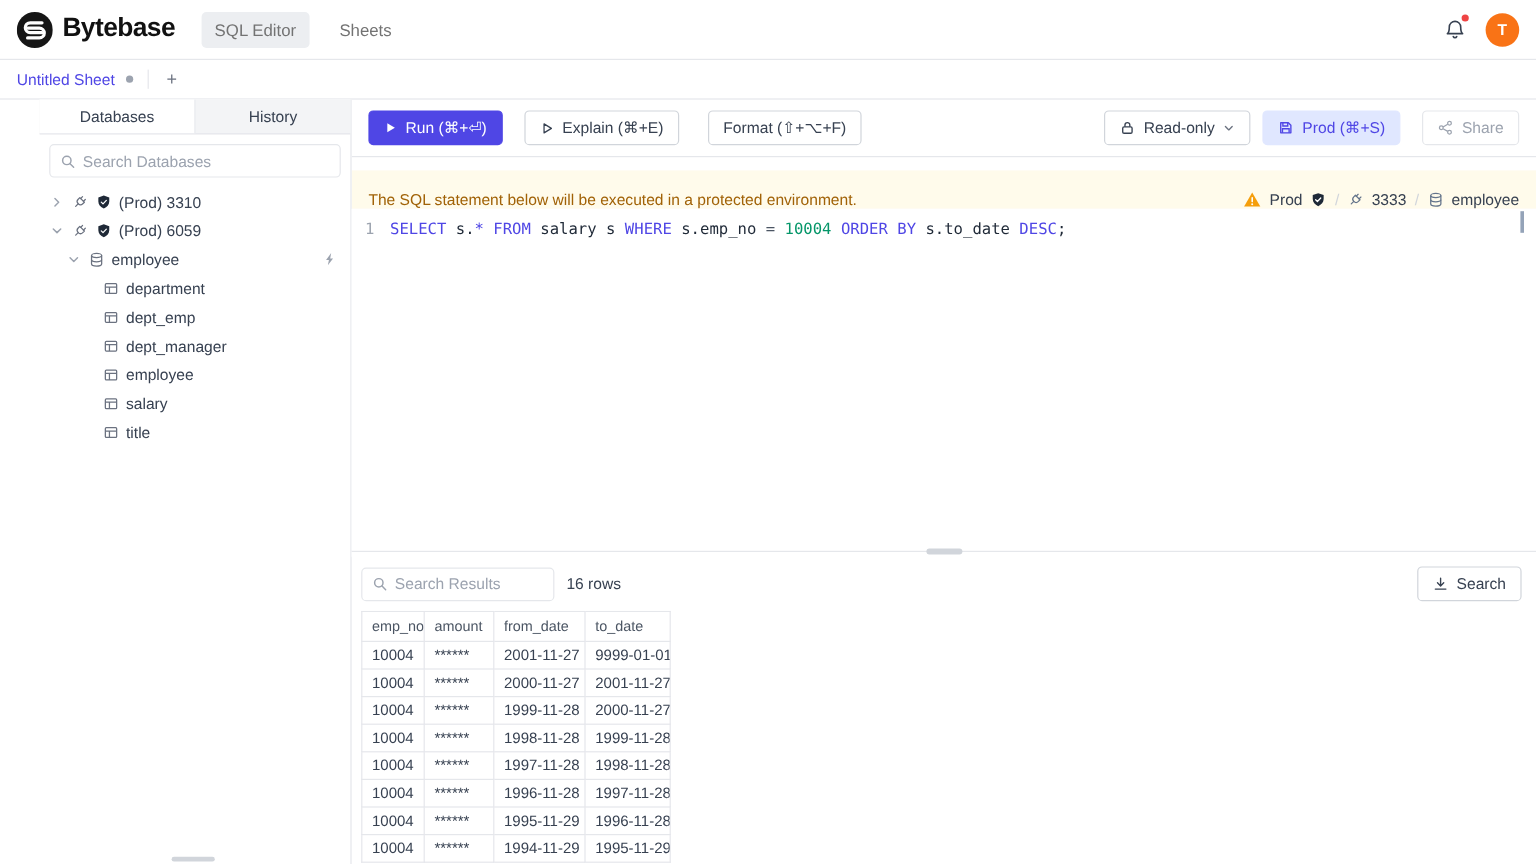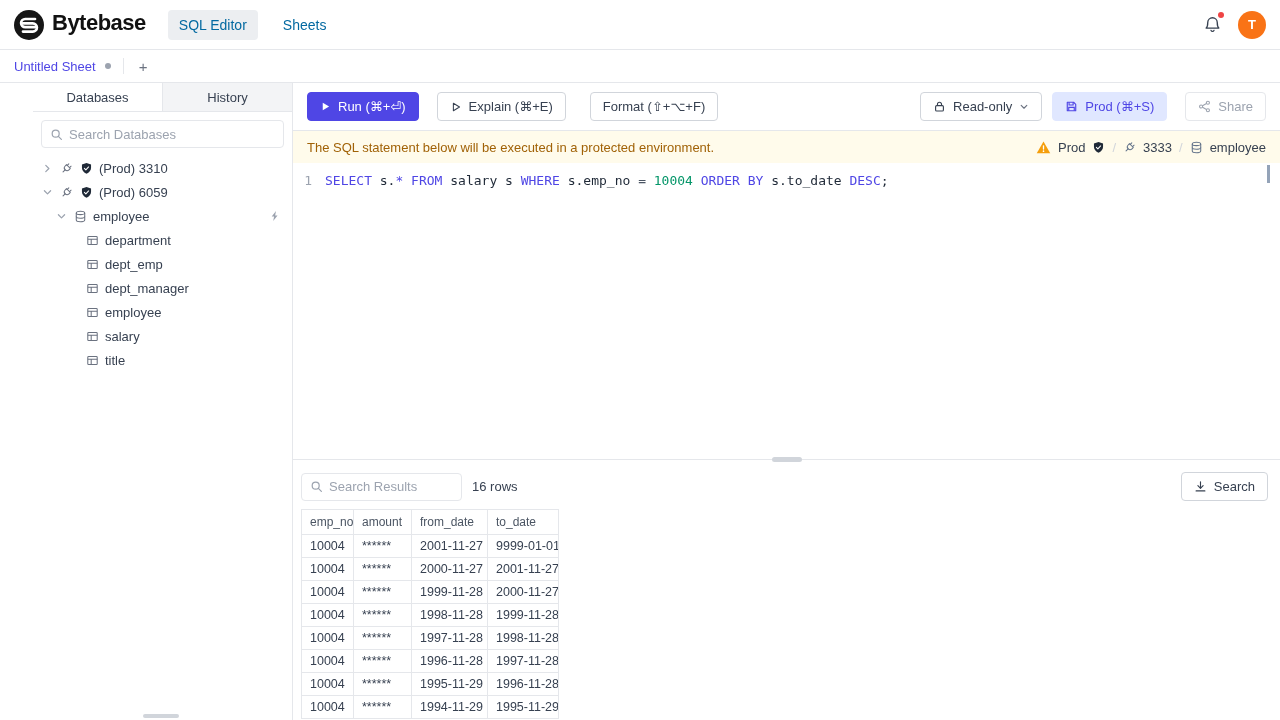--- a/index.html
+++ b/index.html
@@ -12,21 +12,21 @@
   body{font-family:"Liberation Sans","DejaVu Sans",sans-serif;font-size:13px;color:#1f2937;background:#fff;}
   .icon{display:inline-flex;align-items:center;justify-content:center;flex:none;}
   .icon svg{display:block;}
   button{font-family:inherit;}
 
   
   .topbar{height:50px;display:flex;align-items:center;padding:0 14px;gap:22px;border-bottom:1px solid var(--border);}
   .brand{display:flex;align-items:flex-start;gap:8px;cursor:pointer;}
   .brand-text{font-size:22px;font-weight:800;color:#111;letter-spacing:-0.5px;}
   .topnav{display:flex;align-items:center;gap:14px;}
-  .nav-item{font-size:14px;color:#0369a1;padding:7px 11px;border-radius:4px;cursor:pointer;font-weight:500;}
+  .nav-item{font-size:14px;color:#737373;padding:7px 11px;border-radius:4px;cursor:pointer;font-weight:500;}
   .nav-item.active{background:#eceef1;}
   .top-right{margin-left:auto;display:flex;align-items:center;gap:16px;}
   .bell{position:relative;color:#374151;cursor:pointer;display:inline-flex;}
   .notif-dot{position:absolute;top:-3px;right:-2px;width:6px;height:6px;border-radius:50%;background:var(--dot);}
   .avatar{width:28px;height:28px;border-radius:50%;background:var(--avatar-bg);color:#fff;font-weight:700;font-size:13px;display:flex;align-items:center;justify-content:center;cursor:pointer;}
 
   
   .tabstrip{height:33px;display:flex;align-items:center;border-bottom:1px solid var(--border);padding-left:10px;background:#fff;}
   .sheet-tab{display:flex;align-items:center;gap:9px;color:var(--accent);cursor:pointer;height:100%;padding:0 4px;}
   .dirty-dot{width:6px;height:6px;border-radius:50%;background:#9ca3af;display:inline-block;}
@@ -57,21 +57,21 @@
   .btn.primary{background:var(--accent);border-color:var(--accent);color:#fff;}
   .btn.soft{background:var(--accent-soft);border-color:var(--accent-soft);color:var(--accent);}
   .btn.ghost{color:var(--muted);border-color:var(--border);}
   .btn.fmt{margin-left:6px;justify-content:flex-end;}
   .tb-right{margin-left:auto;display:flex;align-items:center;gap:10px;}
   .tb-right .ghost{margin-left:8px;}
   .icon.sm svg{width:10px;height:10px;}
   .icon.sm{color:#6b7280;}
 
   
-  .banner{height:32px;flex:none;background:var(--warn-bg);display:flex;align-items:center;justify-content:space-between;padding:0 14px;}
+  .banner{height:32px;flex:none;background:var(--warn-bg);display:flex;align-items:flex-end;justify-content:space-between;padding:0 14px;margin-top:11px;}
   .banner-msg{color:var(--warn-text);}
   .banner-ctx{display:flex;align-items:center;gap:7px;color:var(--txt);}
   .banner-ctx .slash{color:#d1d5db;}
   .banner-ctx .icon{color:#64748b;}
 
   
   .editor{flex:1;position:relative;font-family:"DejaVu Sans Mono","Liberation Mono",monospace;font-size:13px;overflow:hidden;background:#fff;}
   .code-line{display:flex;align-items:center;height:21px;margin-top:7px;}
   .lineno{width:32px;text-align:right;padding-right:13px;color:var(--muted);flex:none;}
   .code{white-space:pre;}

